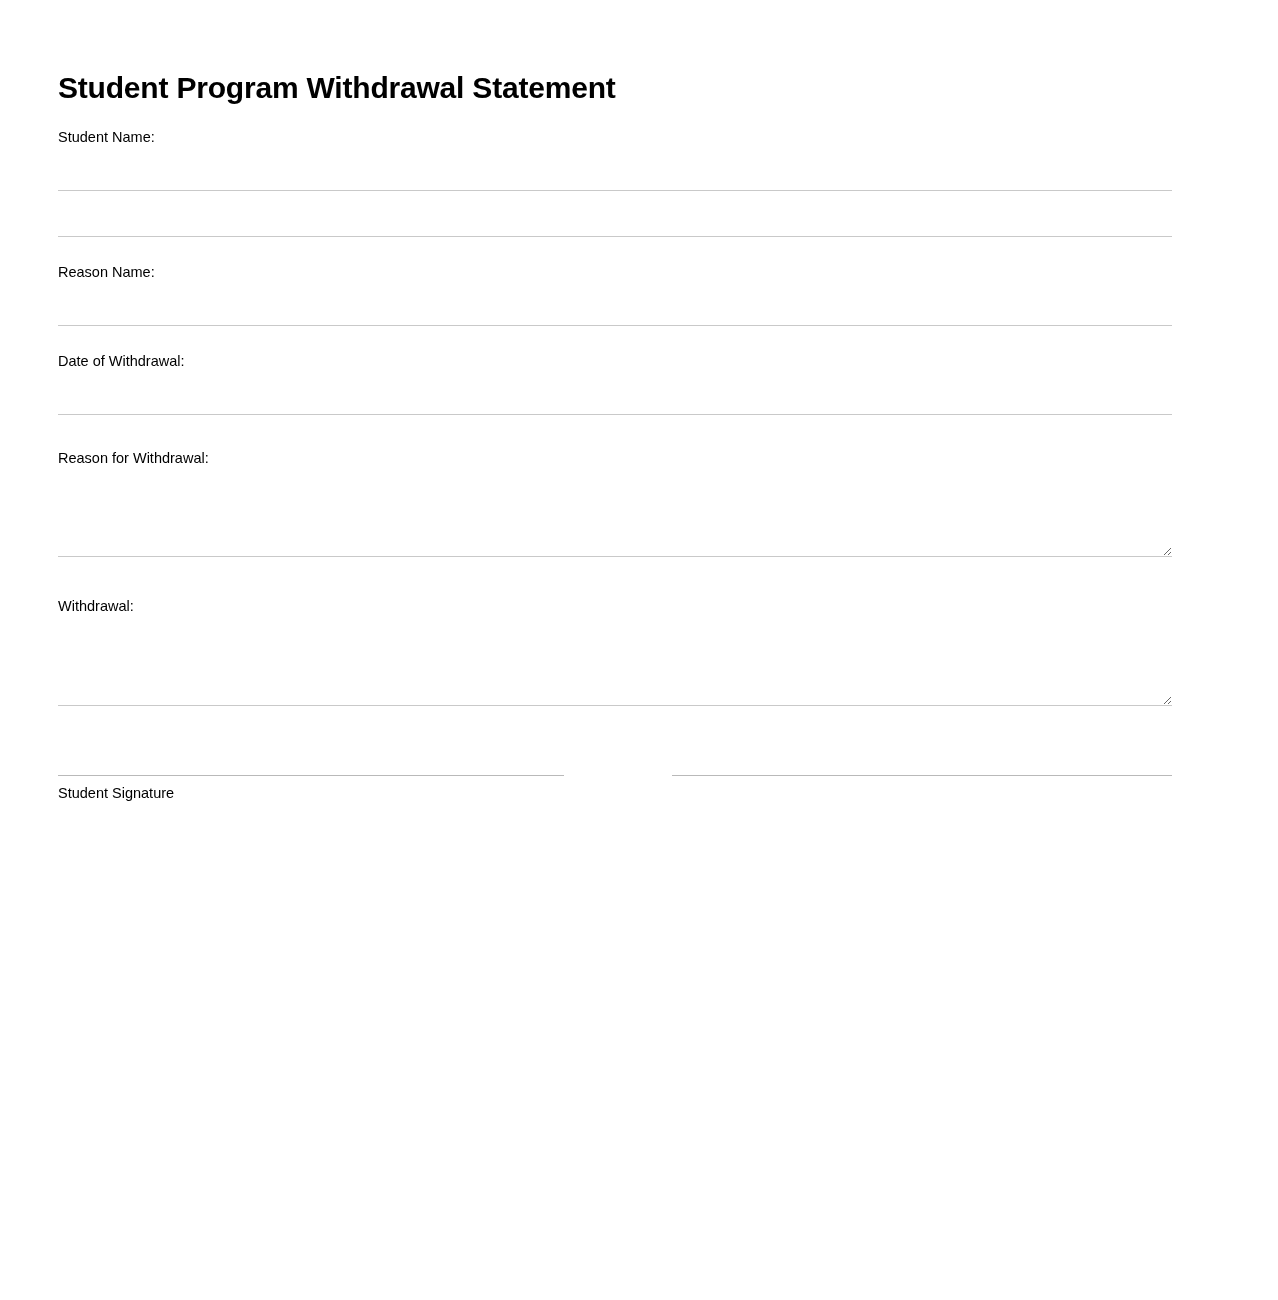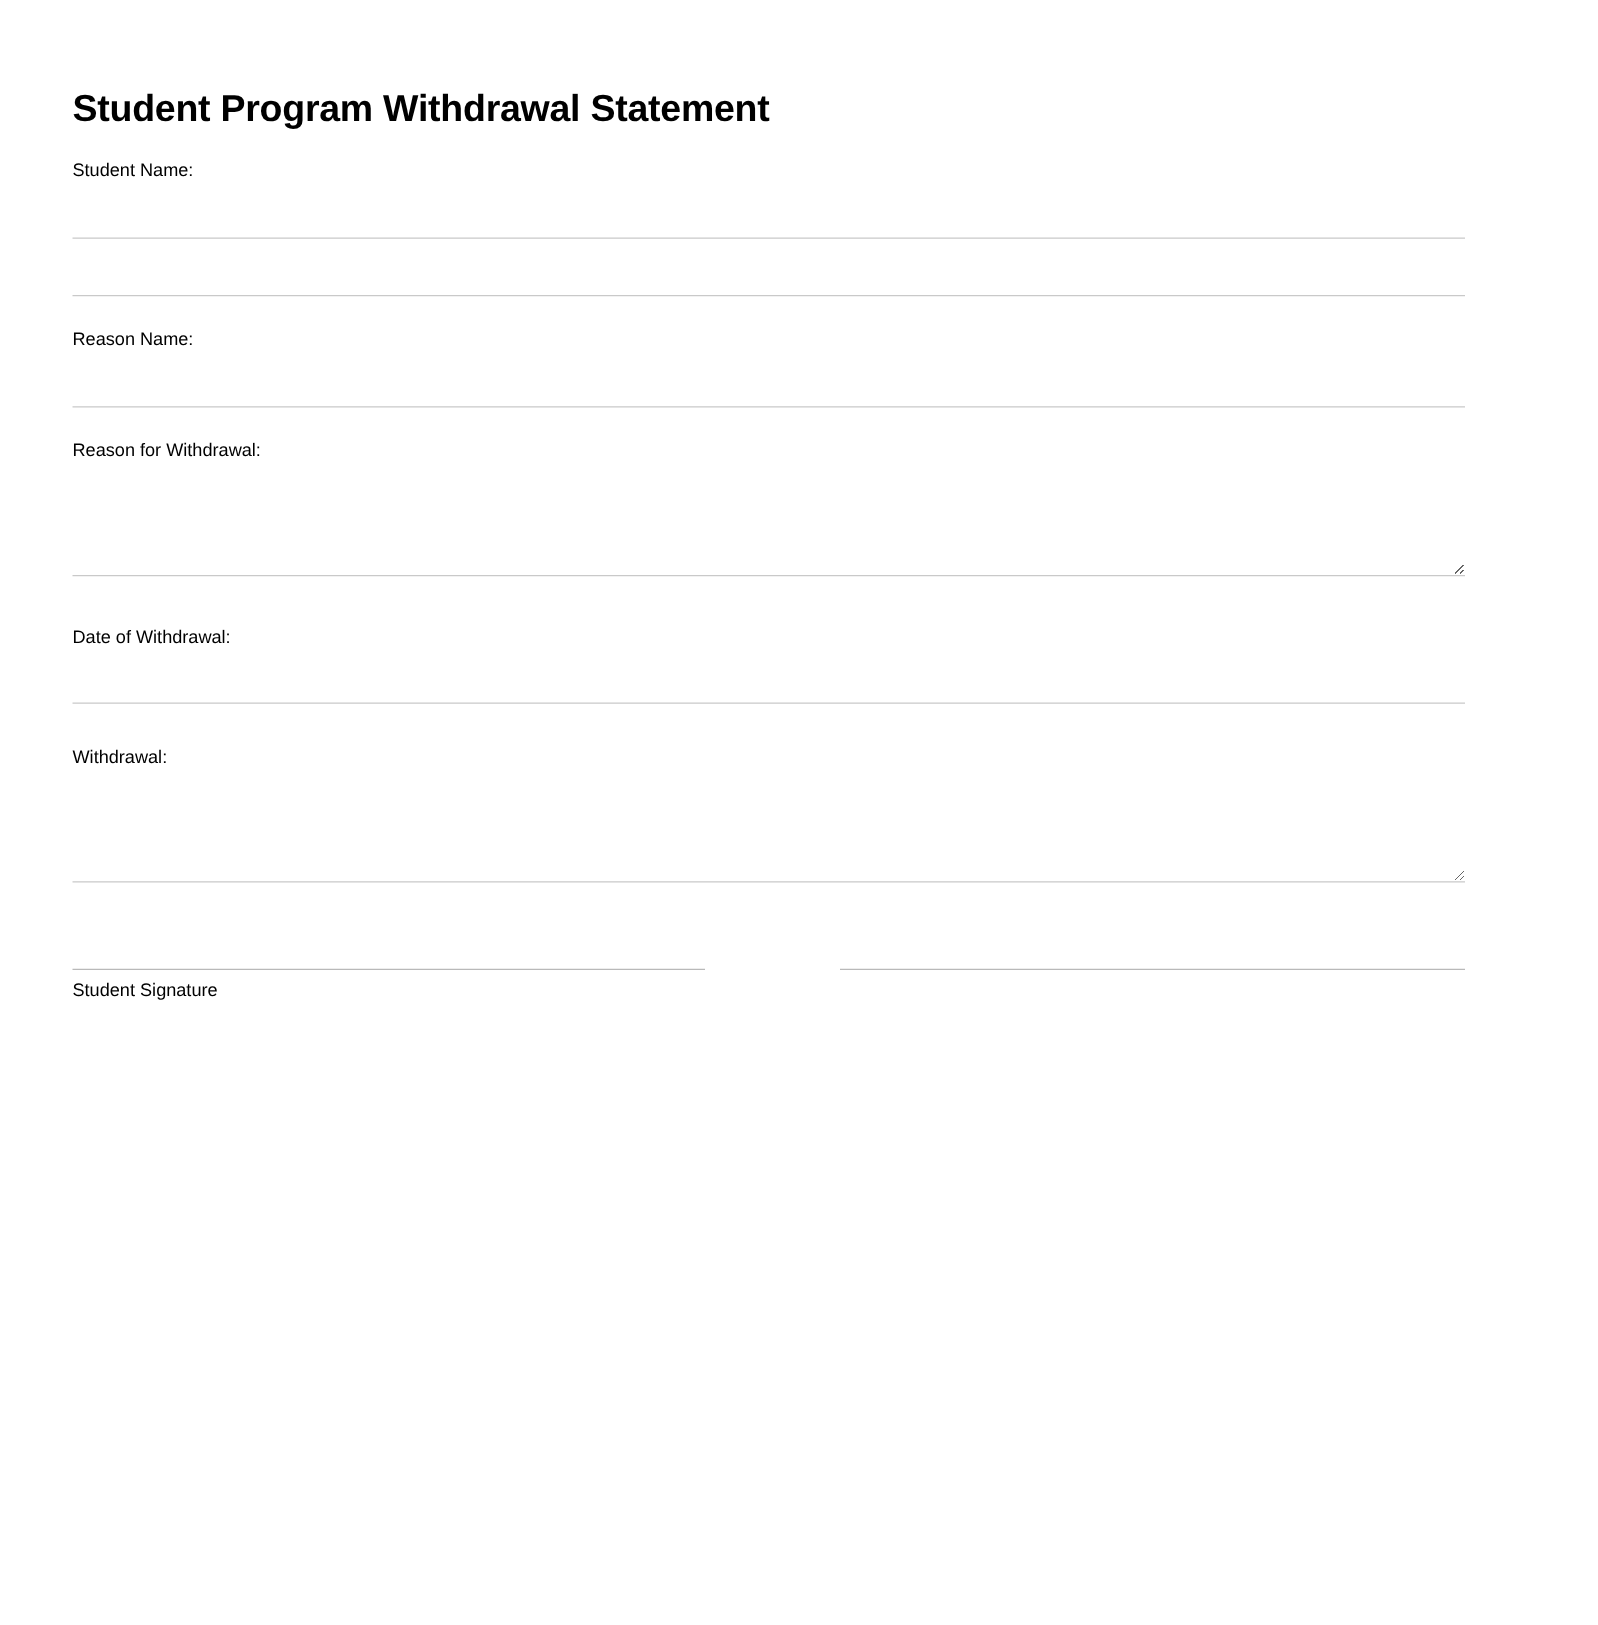--- a/index.html
+++ b/index.html
@@ -117,27 +117,27 @@
   <div class="field">
     <input class="text-input" type="text" placeholder="" style="">
   </div>
 
   <div class="field">
     <label class="field-label">Reason Name:</label>
     <input class="text-input" type="text" placeholder="" style="">
   </div>
 
   <div class="field">
-    <label class="field-label tall">Reason for Withdrawal:</label>
-    <textarea class="text-area" placeholder="" style=""></textarea>
+    <label class="field-label">Date of Withdrawal:</label>
+    <input class="text-input spaced" type="text" placeholder="" style="">
   </div>
 
   <div class="field">
-    <label class="field-label">Date of Withdrawal:</label>
-    <input class="text-input spaced" type="text" placeholder="" style="">
+    <label class="field-label tall">Reason for Withdrawal:</label>
+    <textarea class="text-area" placeholder="" style=""></textarea>
   </div>
 
   <div class="field">
     <label class="field-label tall">Withdrawal:</label>
     <textarea class="text-area" placeholder="" style=""></textarea>
   </div>
 
   <div class="sign-row">
     <div class="sign-block left">
       <input class="sign-line" type="text" placeholder="" style="">

